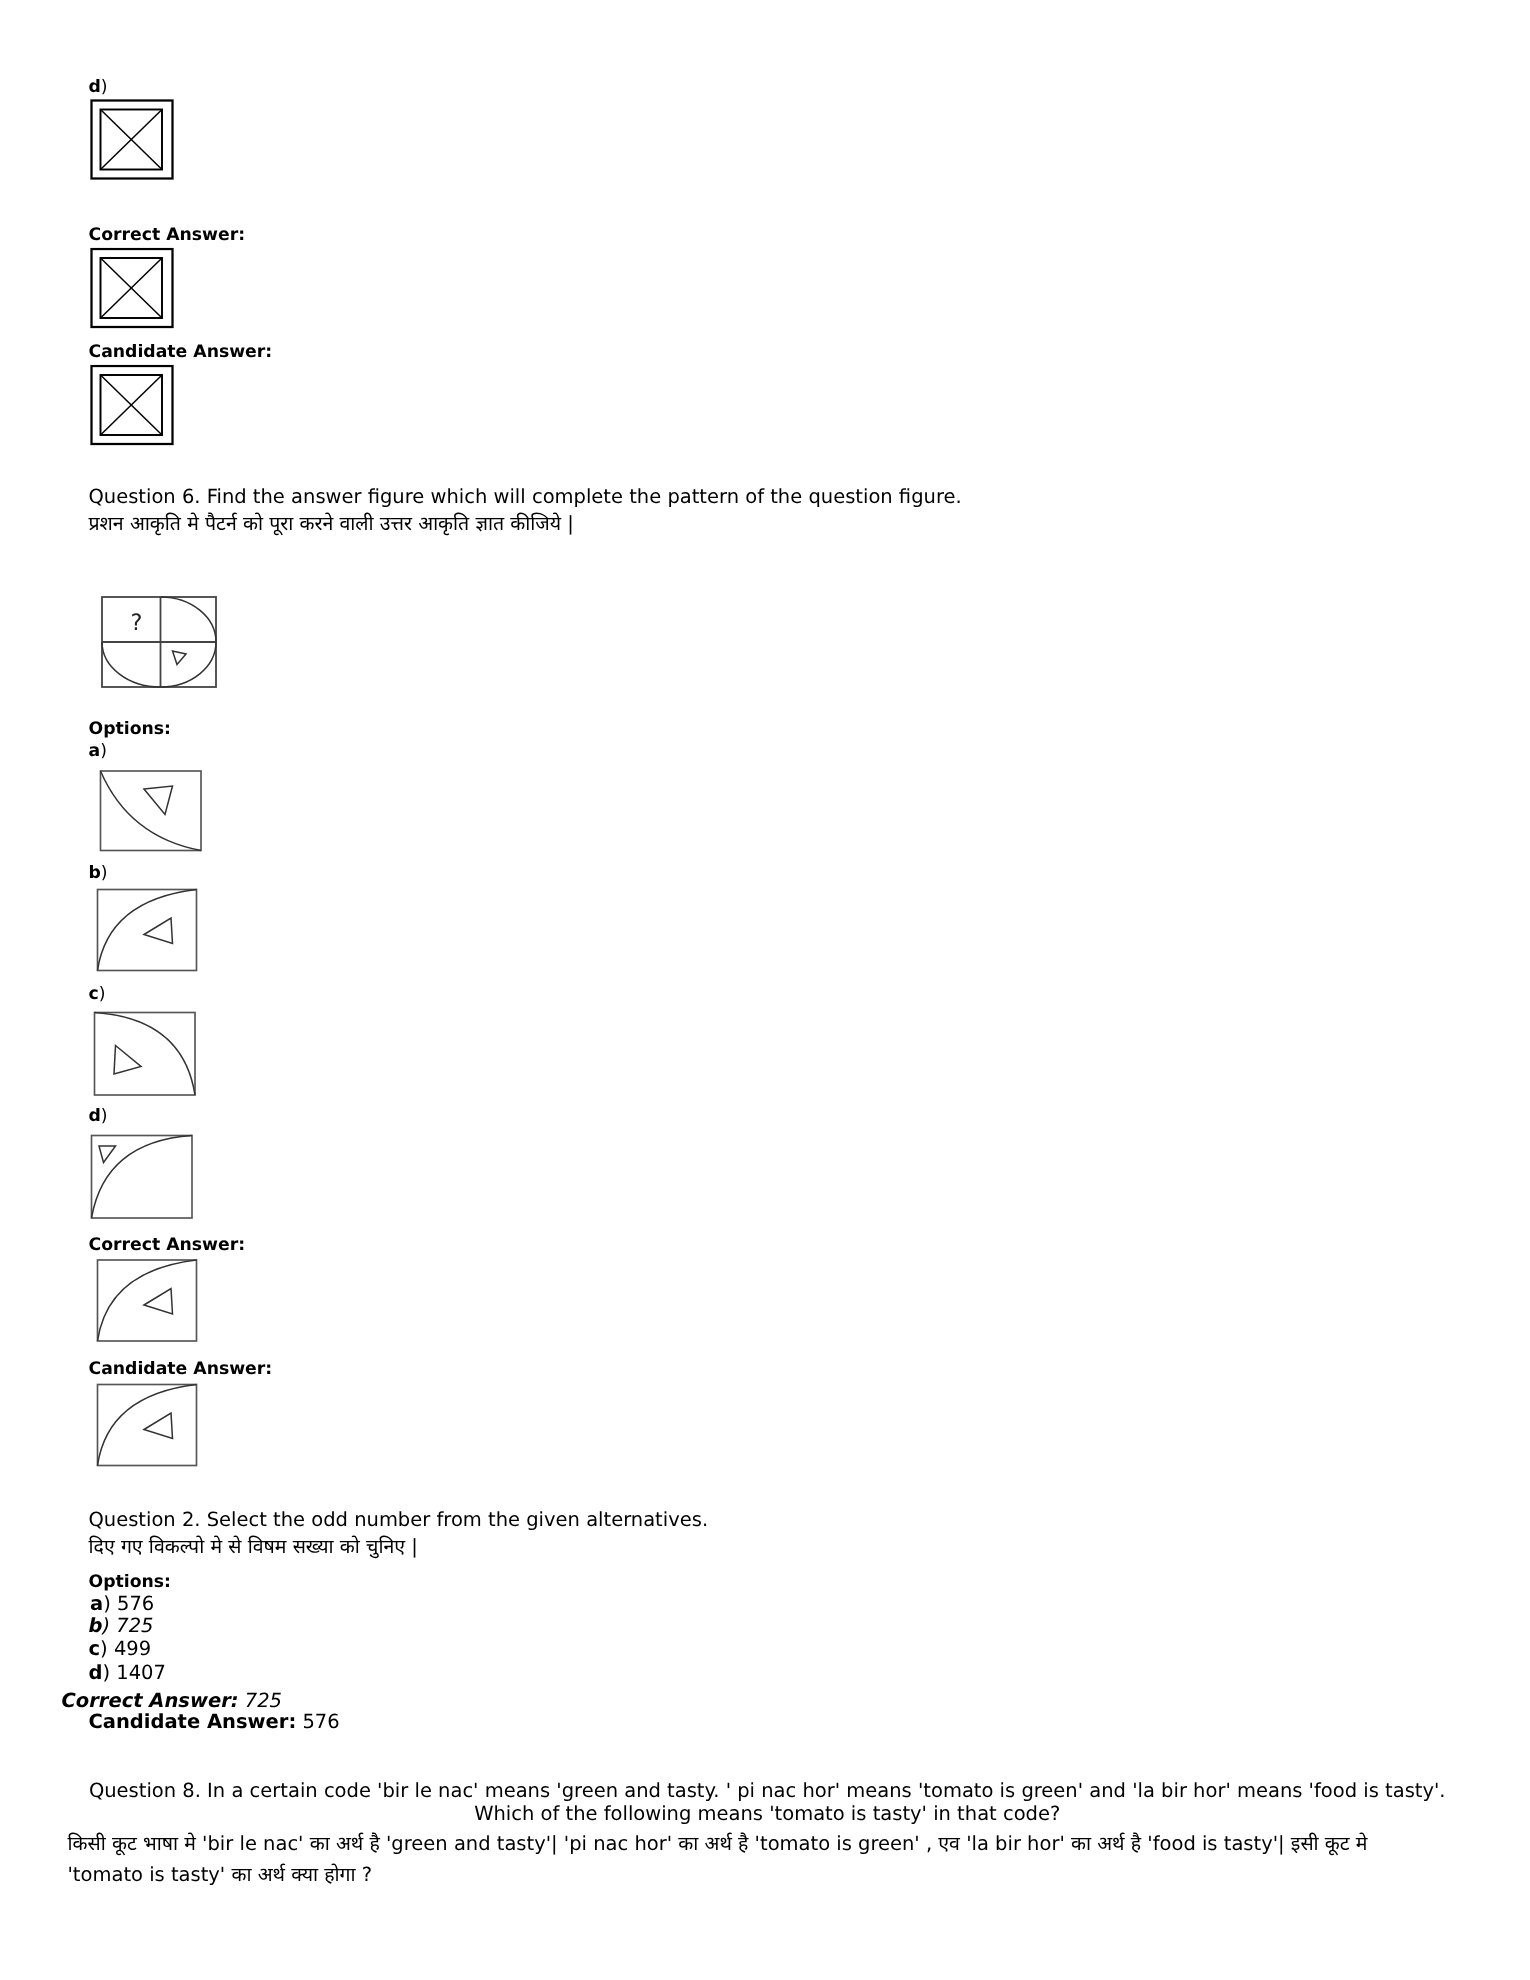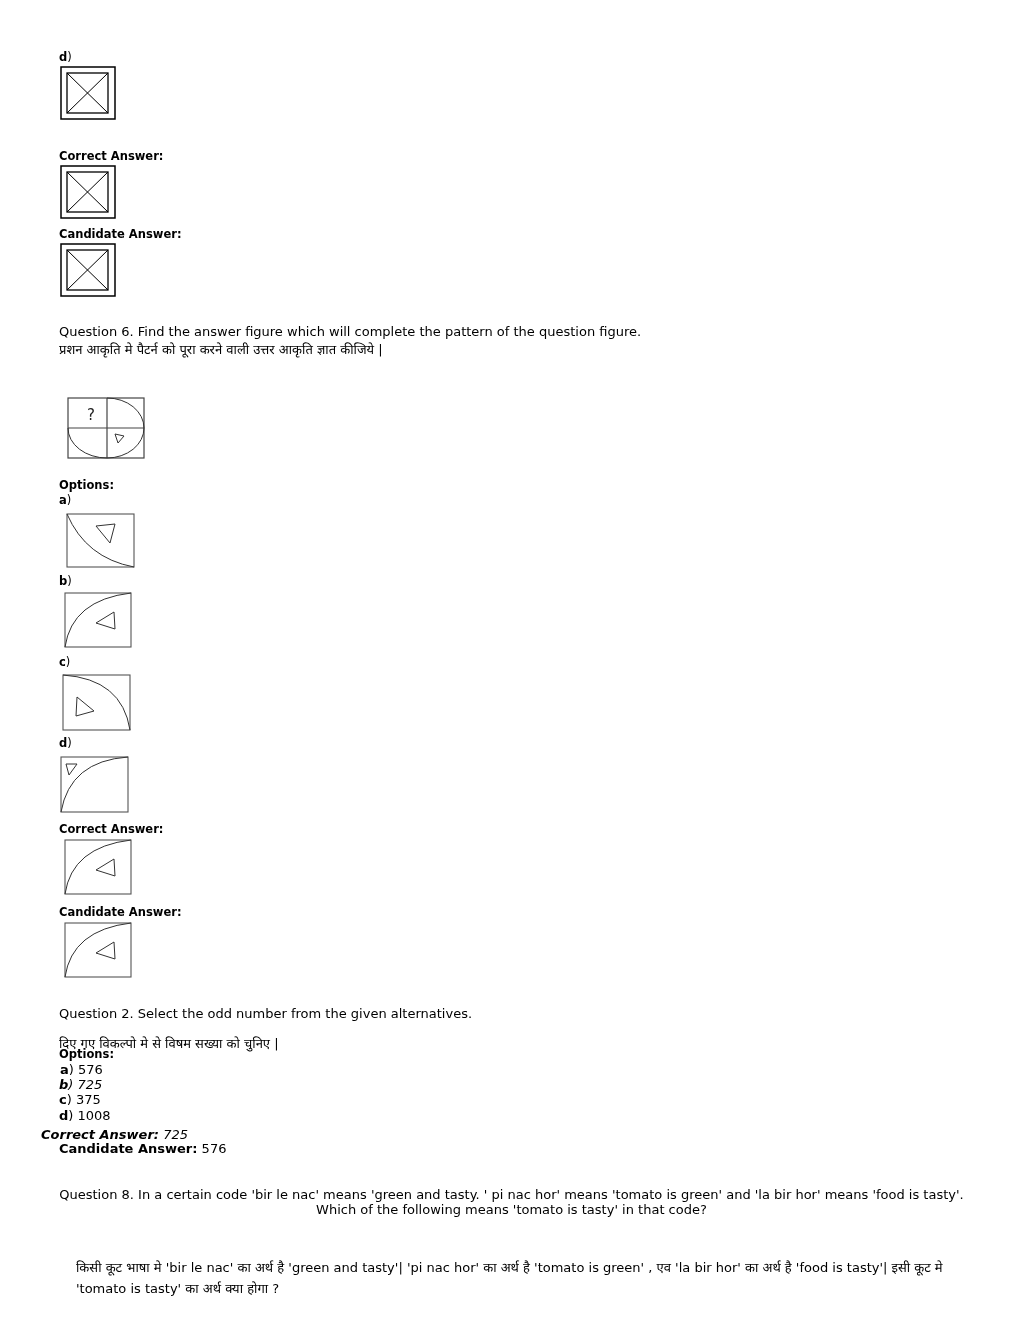--- a/index.html
+++ b/index.html
@@ -112,25 +112,25 @@
 <div class="abs lbl" style="left:59px;top:905px;">Candidate Answer:</div>
 <div class="abs" style="left:64px;top:922px;">
   <svg width="70" height="58" viewBox="0 0 70 58">
     <rect x="1" y="1" width="66" height="54" fill="none" stroke="#555" stroke-width="1.1"></rect>
     <path d="M1 55 Q8 8 67 1" fill="none" stroke="#333" stroke-width="1"></path>
     <polygon points="32,31 50,20 51,37" fill="none" stroke="#333" stroke-width="1"></polygon>
   </svg>
 </div>
 
 <div class="abs txt" style="left:59px;top:1006px;">Question 2. Select the odd number from the given alternatives.</div>
-<div class="abs txt" style="left:59px;top:1024px;margin-top:12px;">दिए गए विकल्पो मे से विषम सख्या को चुनिए |</div>
+<div class="abs txt" style="left:59px;top:1024px;">दिए गए विकल्पो मे से विषम सख्या को चुनिए |</div>
 
 <div class="abs lbl" style="left:59px;top:1047px;">Options:</div>
 <div class="abs txt" style="left:60px;top:1062px;"><span class="bold">a</span><span>)</span> <span>576</span></div>
 <div class="abs txt" style="left:59px;top:1077px;font-style:italic;"><span class="bold">b</span><span>)</span> <span>725</span></div>
-<div class="abs txt" style="left:59px;top:1092px;"><span class="bold">c</span><span>)</span> <span>375</span></div>
-<div class="abs txt" style="left:59px;top:1108px;"><span class="bold">d</span><span>)</span> <span>1008</span></div>
+<div class="abs txt" style="left:59px;top:1092px;"><span class="bold">c</span><span>)</span> <span>499</span></div>
+<div class="abs txt" style="left:59px;top:1108px;"><span class="bold">d</span><span>)</span> <span>1407</span></div>
 
 <div class="abs txt" style="left:41px;top:1127px;font-style:italic;"><span class="bold">Correct Answer:</span> <span>725</span></div>
 <div class="abs txt" style="left:59px;top:1141px;"><span class="bold">Candidate Answer:</span> <span>576</span></div>
 
 <div class="abs txt wrap" style="left:59px;top:1187px;line-height:15px;text-align:center;">Question 8. In a certain code 'bir le nac' means 'green and tasty. ' pi nac hor' means 'tomato is green' and 'la bir hor' means 'food is tasty'. Which of the following means 'tomato is tasty' in that code?</div>
-<div class="abs txt wrap" style="left:76px;top:1219px;line-height:21px;margin-top:38px;">किसी कूट भाषा मे 'bir le nac' का अर्थ है 'green and tasty'| 'pi nac hor' का अर्थ है 'tomato is green' , एव 'la bir hor' का अर्थ है 'food is tasty'| इसी कूट मे 'tomato is tasty' का अर्थ क्या होगा ?</div>
+<div class="abs txt wrap" style="left:45px;top:1219px;line-height:21px;">किसी कूट भाषा मे 'bir le nac' का अर्थ है 'green and tasty'| 'pi nac hor' का अर्थ है 'tomato is green' , एव 'la bir hor' का अर्थ है 'food is tasty'| इसी कूट मे 'tomato is tasty' का अर्थ क्या होगा ?</div>
 
 </body></html>

